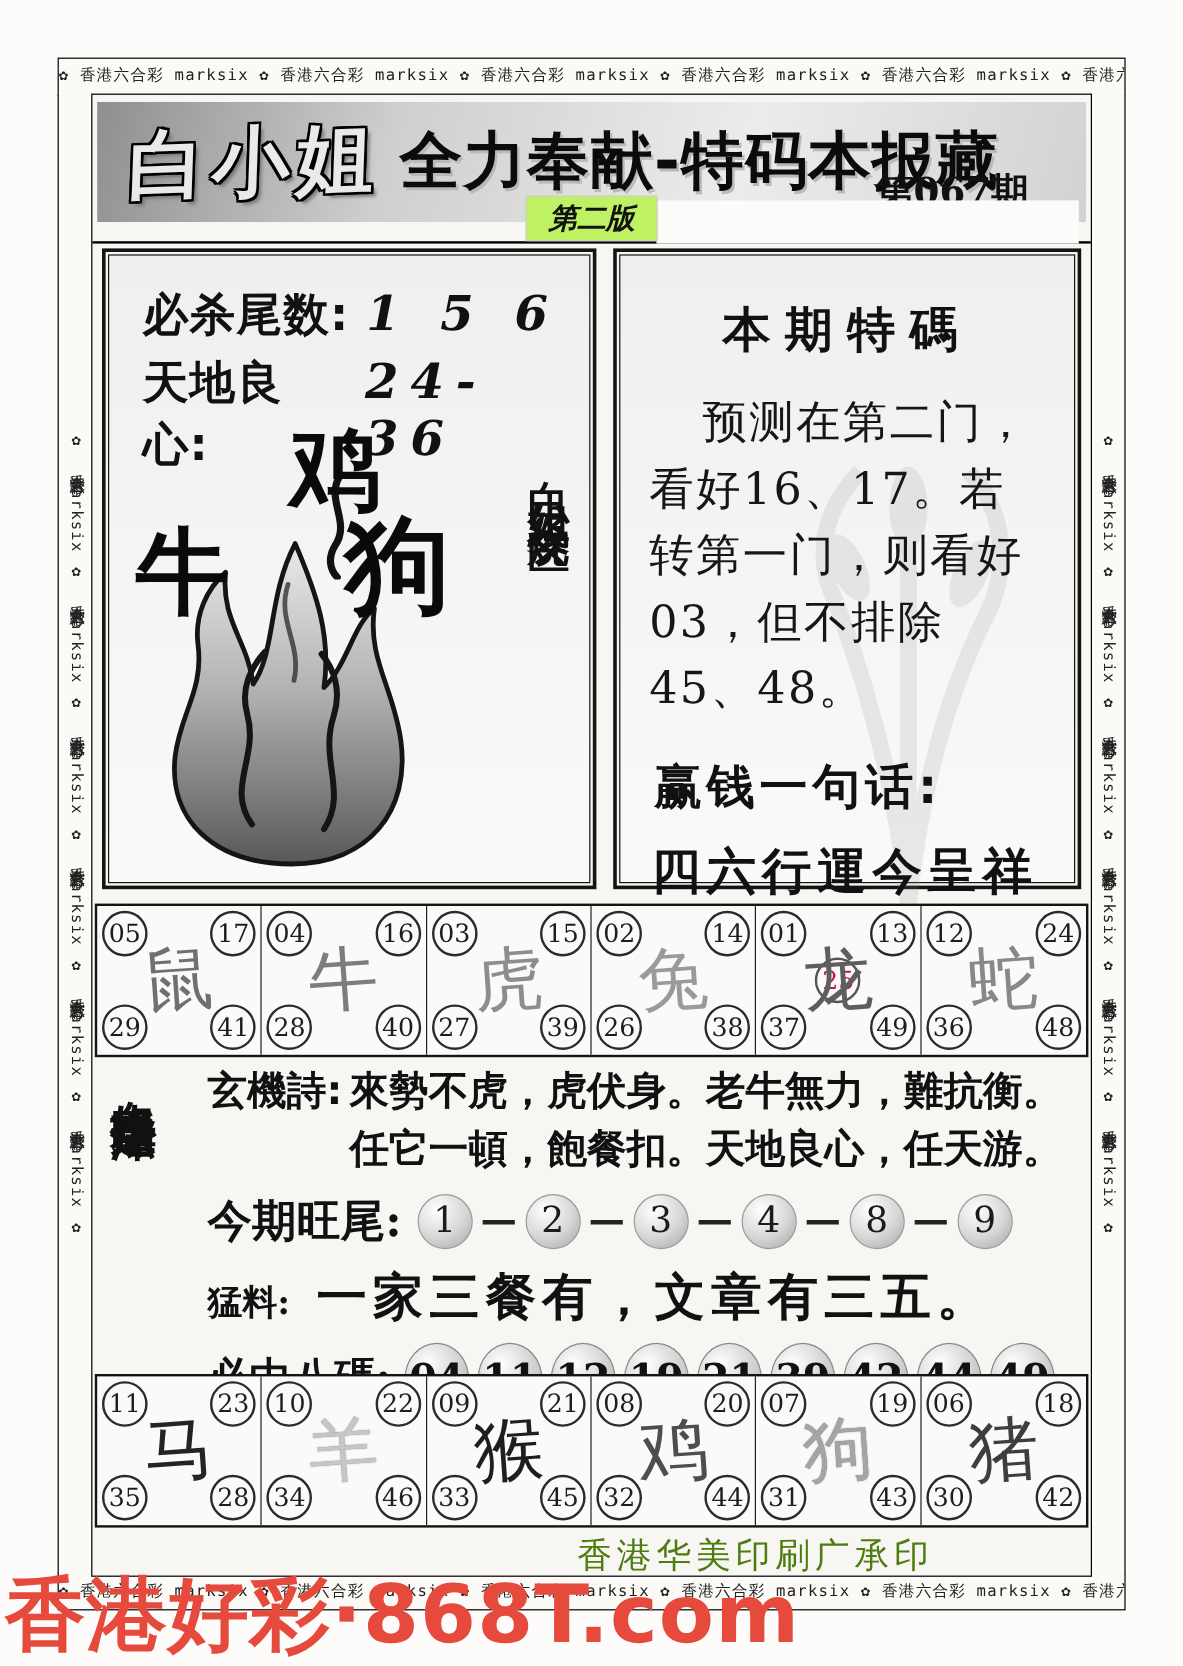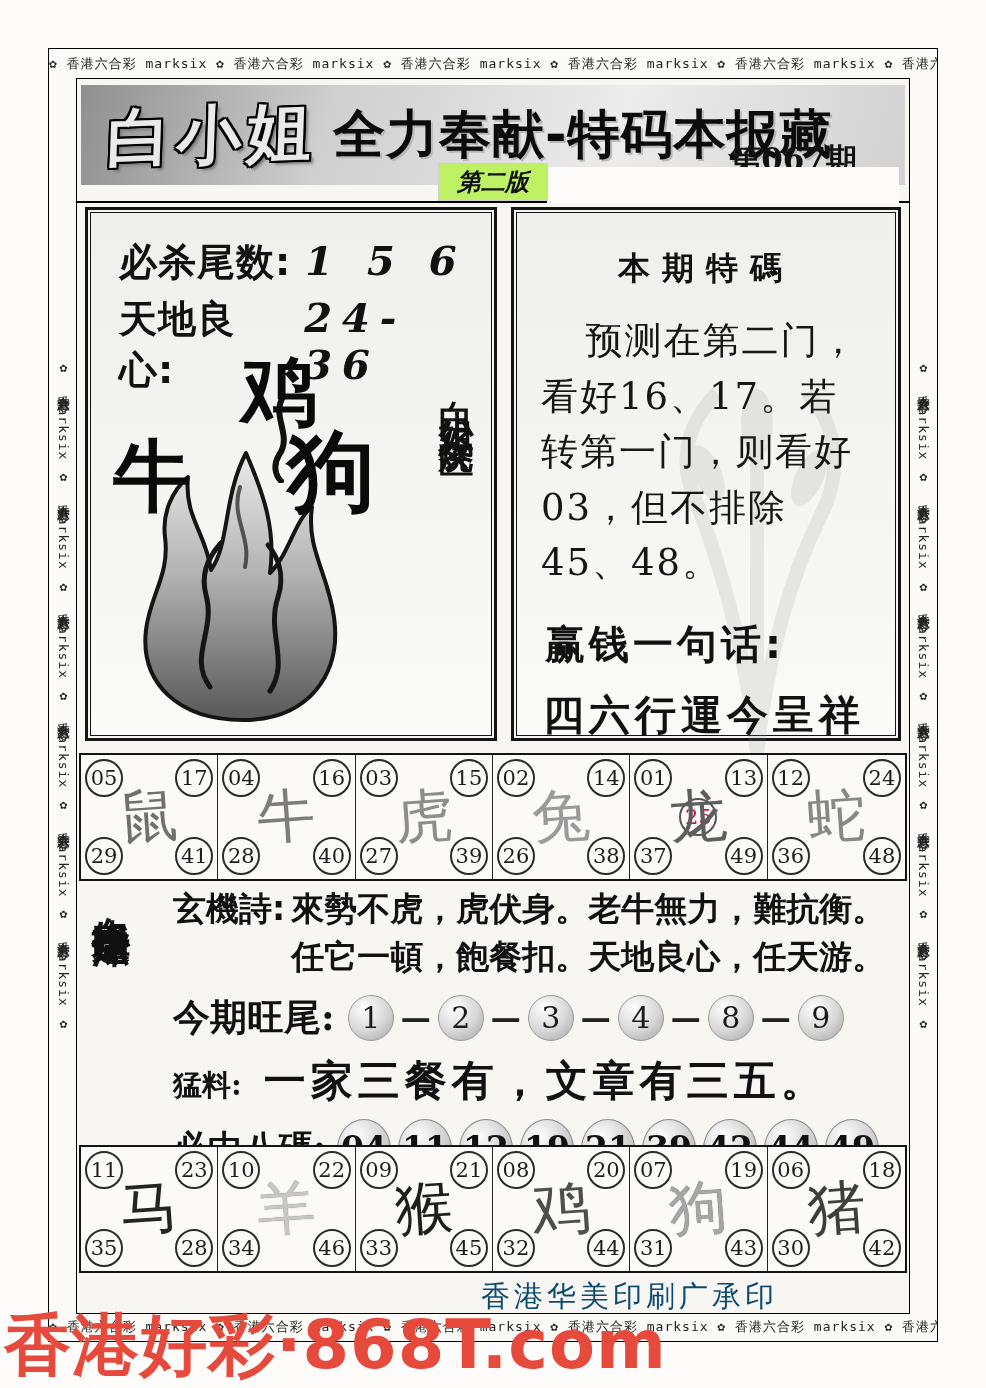--- a/index.html
+++ b/index.html
@@ -52,21 +52,21 @@
   .zchar.chicken{left:150px;top:128px;font-size:76px;}
   .zchar.cow{left:22px;top:212px;font-size:78px;}
   .zchar.dogch{left:196px;top:200px;font-size:88px;}
   .flame{position:absolute;left:26px;top:212px;width:252px;height:300px;z-index:1;}
   .smoke{position:absolute;left:168px;top:180px;width:40px;height:90px;z-index:2;}
   .vlabel{position:absolute;right:12px;top:160px;writing-mode:vertical-rl;text-orientation:upright;
          font-size:35px;font-weight:900;letter-spacing:9px;font-family:"DejaVu Serif",serif;z-index:3;}
   
   .spec-in{padding:12px 14px;position:relative;height:100%;box-sizing:border-box;}
   .ornament{position:absolute;right:18px;top:150px;opacity:0.16;z-index:0;}
-  .spec-title{position:relative;z-index:1;text-align:center;margin-top:22px;font-size:32px;
+  .spec-title{position:relative;z-index:1;text-align:center;margin-top:22px;font-size:40px;
          letter-spacing:12px;font-weight:600;font-family:"DejaVu Serif",serif;}
   .spec-body{position:relative;z-index:1;margin:22px 6px 0 10px;font-size:37px;line-height:1.5;
          font-family:"DejaVu Serif",serif;text-indent:1.2em;letter-spacing:2px;color:#161616;}
   .slogan-label{position:relative;z-index:1;margin:26px 0 0 14px;font-size:40px;font-weight:900;
          letter-spacing:4px;}
   .slogan{position:relative;z-index:1;margin:16px 0 0 12px;font-size:41px;font-weight:900;
          letter-spacing:5px;font-family:"DejaVu Serif",serif;}
   
   .ztable{position:absolute;left:2px;right:2px;height:124px;border:2px solid #141414;
          display:grid;grid-template-columns:repeat(6,1fr);background:#fbfaf8;}
@@ -114,21 +114,21 @@
   .hot-text{font-size:42px;font-weight:900;letter-spacing:5px;font-family:"DejaVu Serif",serif;}
   .eight-row{display:flex;align-items:center;margin-top:10px;gap:7px;}
   .eight-label{font-size:35px;font-weight:900;font-family:"DejaVu Serif",serif;margin-right:4px;
          white-space:nowrap;}
   .oval{width:52px;height:58px;border-radius:50%;display:flex;align-items:center;justify-content:center;
          background:radial-gradient(circle at 35% 28%,#ffffff,#cccccc 58%,#8f8f8f);
          border:1px solid #8a8a8a;font-family:"DejaVu Serif",serif;font-size:33px;font-weight:700;
          color:#111;}
   
   .printer{position:absolute;top:1198px;left:404px;font-size:29px;letter-spacing:4px;
-         font-family:"DejaVu Serif",serif;color:#0c4a6e;}
+         font-family:"DejaVu Serif",serif;color:#4d7c0f;}
   .watermark{position:absolute;left:4px;top:1300px;z-index:50;font-size:67px;font-weight:900;
          white-space:nowrap;letter-spacing:1px;}
 </style>
 </head>
 <body>
 
 <div class="page">
   <div class="frame">
     <div class="strip strip-top">✿ 香港六合彩 marksix ✿ 香港六合彩 marksix ✿ 香港六合彩 marksix ✿ 香港六合彩 marksix ✿ 香港六合彩 marksix ✿ 香港六合彩 marksix ✿ 香港六合彩 marksix ✿</div>
     <div class="strip strip-bottom">✿ 香港六合彩 marksix ✿ 香港六合彩 marksix ✿ 香港六合彩 marksix ✿ 香港六合彩 marksix ✿ 香港六合彩 marksix ✿ 香港六合彩 marksix ✿ 香港六合彩 marksix ✿</div>

